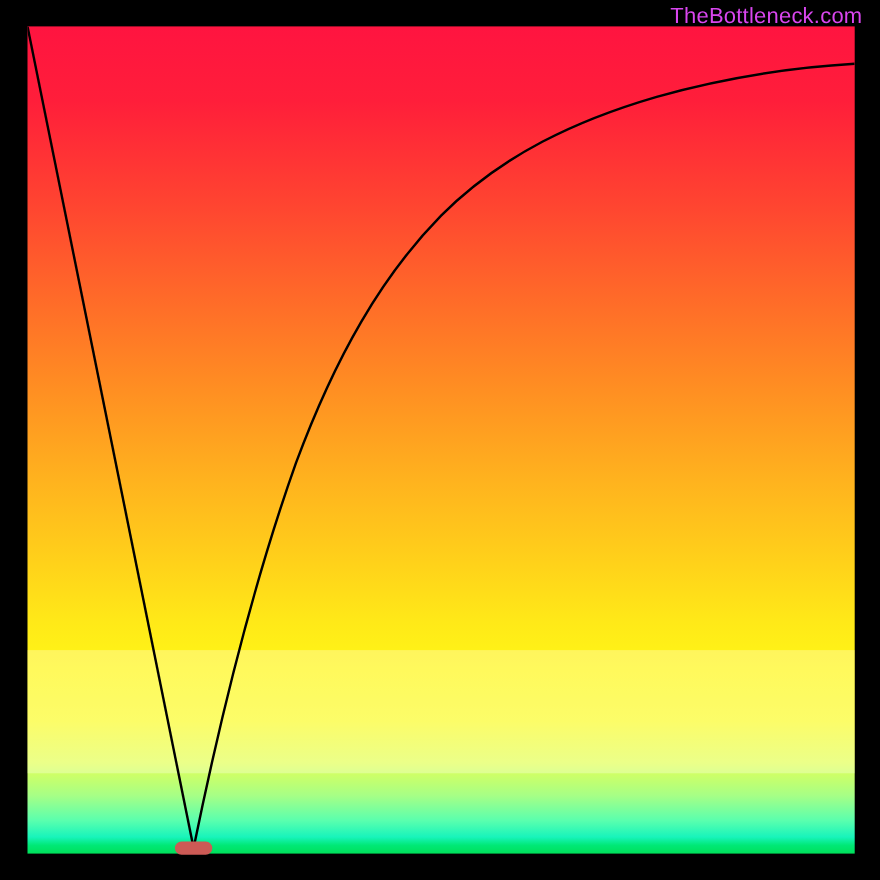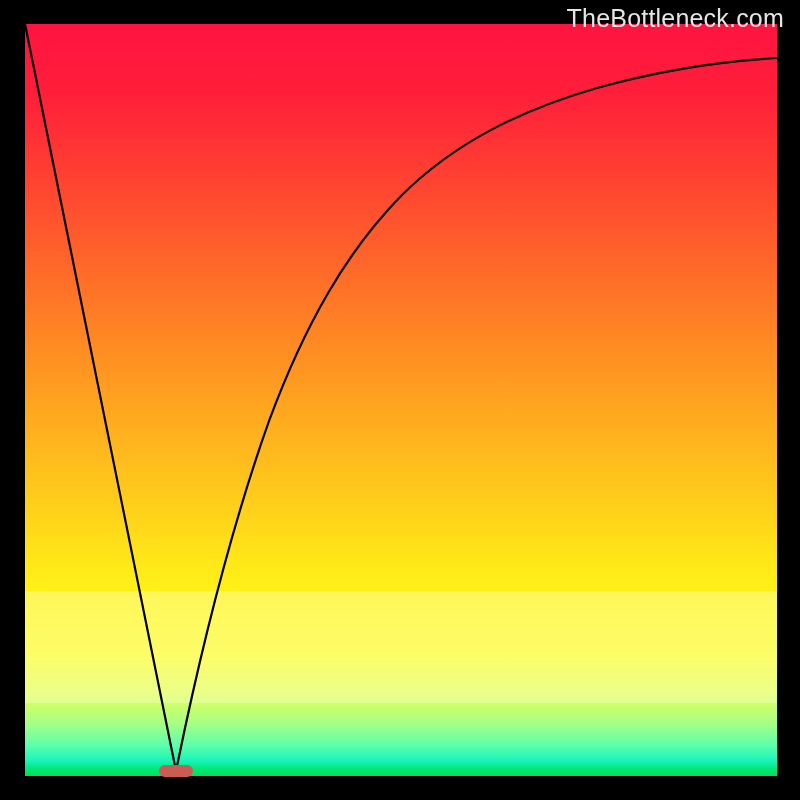--- a/index.html
+++ b/index.html
@@ -59,22 +59,22 @@
     position: absolute;
     width: 34px;
     height: 12px;
     border-radius: 6px;
     background: #cc5a55;
   }
   .watermark {
     position: absolute;
     top: 4px;
     right: 16px;
-    color: #e5e5e5;
-    font-size: 25px;
+    color: #d946ef;
+    font-size: 20px;
     letter-spacing: 0.2px;
     font-weight: 400;
   }
 </style>
 </head>
 <body>
 
 <div class="frame">
 
   <div class="plot"></div>

